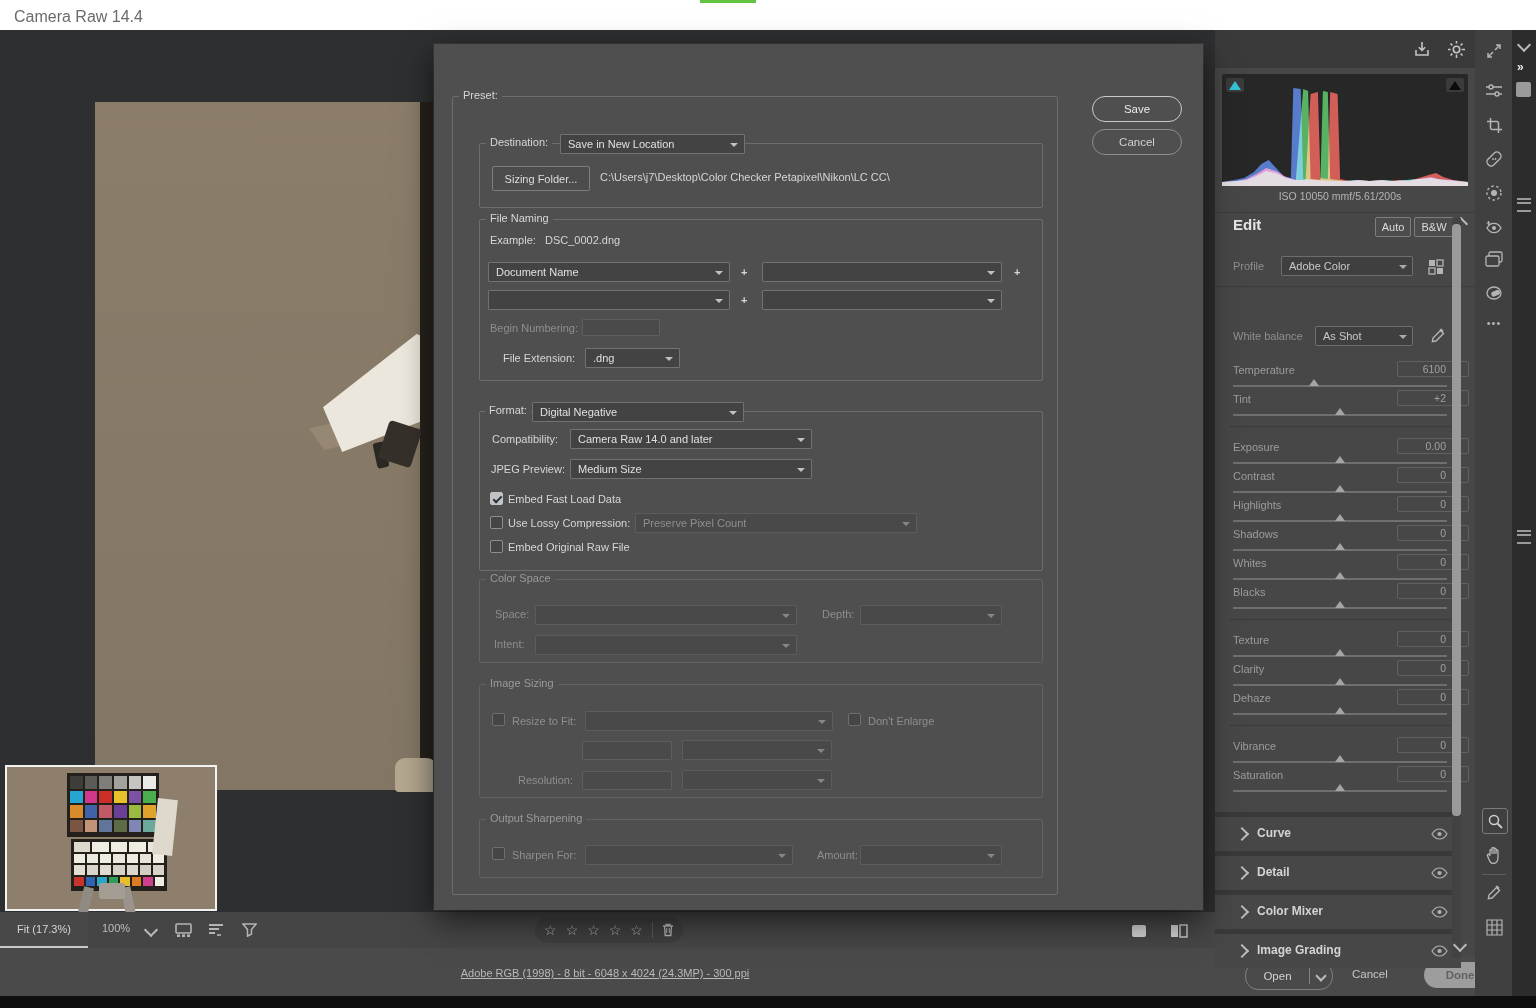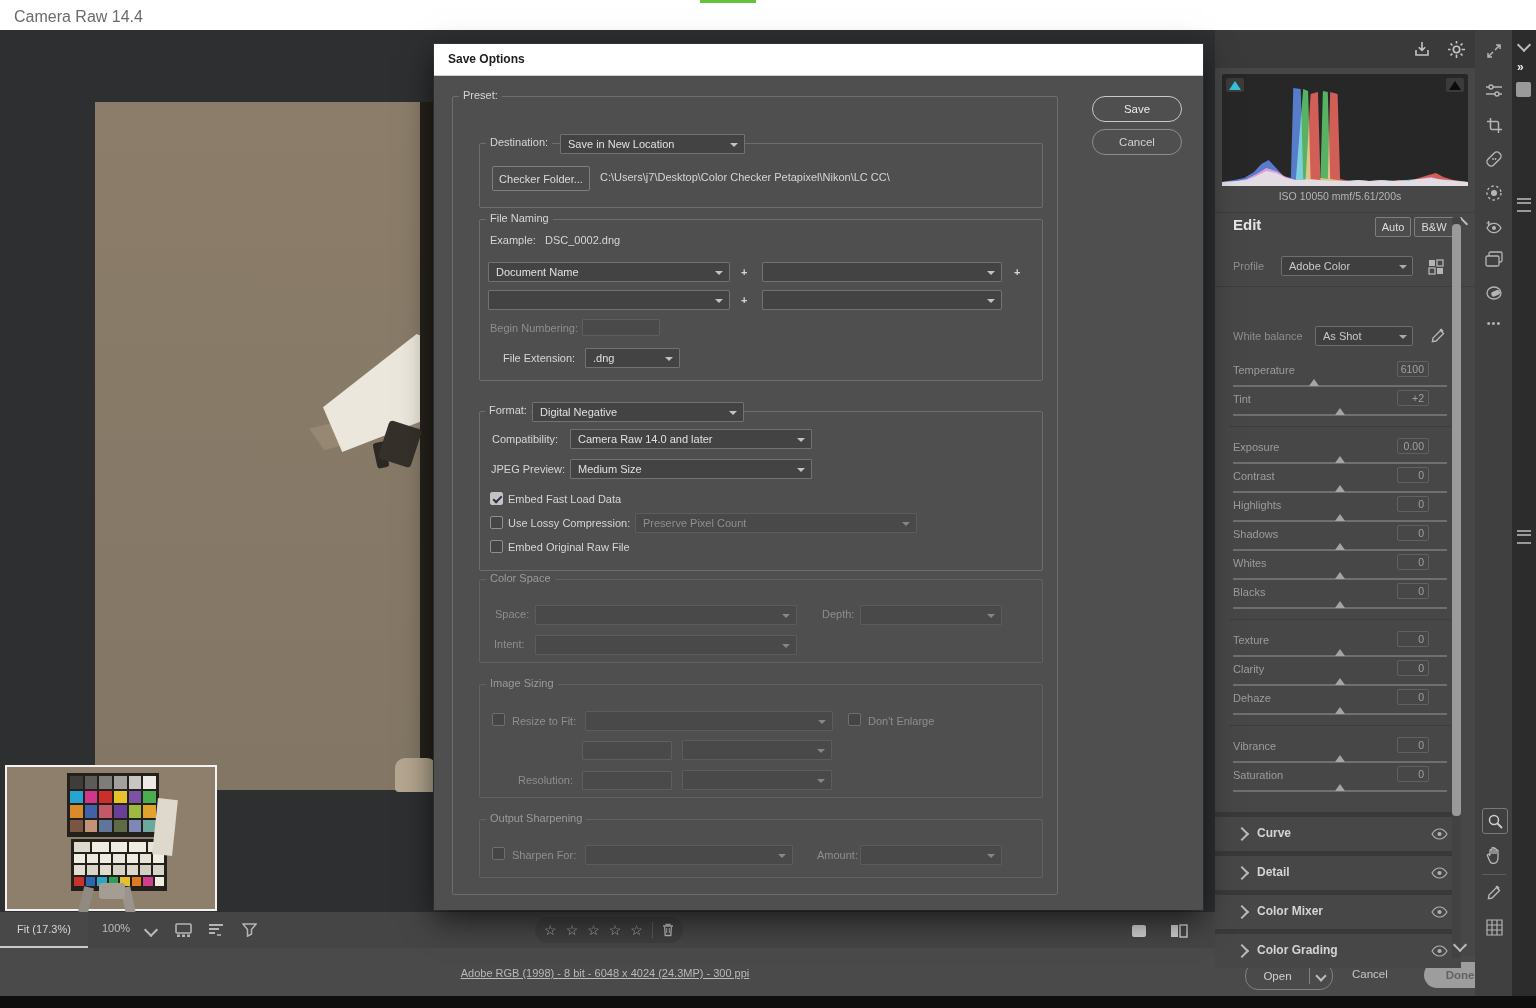--- a/index.html
+++ b/index.html
@@ -58,22 +58,22 @@
   .psel{position:absolute;background:#3f3f3f;border:1px solid #6e6e6e;height:20px;border-radius:2px;font-size:11px;color:#c9c9c9;
         display:flex;align-items:center;padding:0 16px 0 7px;box-sizing:border-box}
   .psel::after{content:"";position:absolute;right:5px;top:8px;border:4px solid transparent;border-top-color:#aaa}
   .divline{position:absolute;left:0;width:100%;height:1px;background:#3c3c3c}
   .sec-hd{position:absolute;left:0;width:246px;height:28px}
   .sec-hd .tt{position:absolute;left:40px;top:7px;font-size:12px;font-weight:bold;color:#d8d8d8}
   .chev-d{position:absolute;width:8px;height:8px;border-left:2px solid #bbb;border-bottom:2px solid #bbb;transform:rotate(-45deg)}
   .chev-r{position:absolute;width:8px;height:8px;border-left:2px solid #bbb;border-bottom:2px solid #bbb;transform:rotate(-135deg)}
   .srow{position:absolute;left:0;width:246px;height:28px}
   .srow .sl{position:absolute;left:18px;top:0;font-size:11px;color:#9c9c9c;white-space:nowrap}
-  .srow .sv{position:absolute;left:182px;top:-3px;width:32px;height:16px;border:1px solid #616161;border-radius:2px;
-        font-size:10.5px;color:#a0a0a0;text-align:right;padding:1px 4px 0 0;box-sizing:border-box}
+  .srow .sv{position:absolute;left:182px;top:-3px;width:72px;height:16px;border:1px solid #616161;border-radius:2px;
+        font-size:10.5px;color:#a0a0a0;text-align:right;padding:1px 22px 0 0;box-sizing:border-box}
   .srow .st{position:absolute;left:18px;top:21px;width:214px;height:2px;background:#6f6f6f}
   .srow .sth{position:absolute;top:-6px;width:0;height:0;border-left:5px solid transparent;border-right:5px solid transparent;
         border-bottom:7px solid #a5a5a5;margin-left:-5px}
   .sdiv{position:absolute;left:14px;width:222px;height:1px;background:#3c3c3c}
   .section{position:absolute;left:0;width:246px;height:34px;background:#474747}
   .secgap{position:absolute;left:0;width:246px;height:5px;background:#393939}
   .eye{position:absolute}
   .vscroll{position:absolute;left:237px;top:150px;width:9px;height:740px;background:#424242}
   .vthumb{position:absolute;left:237px;top:156px;width:9px;height:592px;background:#9a9a9a;border-radius:4px}
   
@@ -485,21 +485,21 @@
         <span class="eye" style="left:216px;top:11px">
           <svg width="17" height="12" viewBox="0 0 17 12">
             <path d="M1 6C3.4 2 6.2 1 8.5 1s5.1 1 7.5 5c-2.4 4-5.2 5-7.5 5S3.4 10 1 6z" fill="none" stroke="#b0b0b0" stroke-width="1.2"></path>
             <circle cx="8.5" cy="6" r="2.1" fill="#b0b0b0"></circle>
           </svg>
         </span>
       </div>
       <div class="secgap" style="top:861px"></div>
       <div class="section" style="top:866px">
         <span class="chev-r" style="left:22px;top:12px"></span>
-        <span style="position:absolute;left:42px;top:9px;font-size:12px;font-weight:bold;color:#d4d4d4">Color Grading</span>
+        <span style="position:absolute;left:42px;top:9px;font-size:12px;font-weight:bold;color:#d4d4d4">Image Grading</span>
         <span class="eye" style="left:216px;top:11px">
           <svg width="17" height="12" viewBox="0 0 17 12">
             <path d="M1 6C3.4 2 6.2 1 8.5 1s5.1 1 7.5 5c-2.4 4-5.2 5-7.5 5S3.4 10 1 6z" fill="none" stroke="#b0b0b0" stroke-width="1.2"></path>
             <circle cx="8.5" cy="6" r="2.1" fill="#b0b0b0"></circle>
           </svg>
         </span>
       </div>
     </div>
 
   <div class="vscroll"></div>
@@ -588,41 +588,38 @@
 
 <div class="edge">
   <span class="chev-d" style="left:7px;top:10px;position:absolute"></span>
   <span style="position:absolute;left:5px;top:30px;font-size:12px;font-weight:bold;color:#e8e8e8">»</span>
   <span class="edgesq" style="top:52px"></span>
   <span class="grip" style="top:168px"></span>
   <span class="grip" style="top:500px"></span>
 </div>
 
 <div class="dialog">
-  <div class="dlg-title">
-    <span>Save Options</span>
-  </div>
 
   <div class="pillbtn" style="left:658px;top:52px;width:88px;height:24px">
     <span>Save</span>
   </div>
   <div class="pillbtn dim" style="left:658px;top:85px;width:88px;height:24px">
     <span>Cancel</span>
   </div>
 
   <div class="grp" style="left:18px;top:52px;width:604px;height:797px">
     <span class="leg" style="left:6px">Preset:</span>
 
     <div class="grp" style="left:26px;top:46px;width:562px;height:63px">
       <span class="leg" style="left:6px">Destination:</span>
       <div class="sel" style="left:80px;top:-10px;width:185px">
         <span>Save in New Location</span>
       </div>
       <div class="minibtn" style="left:12px;top:22px;width:96px;height:23px">
-        <span>Checker Folder...</span>
+        <span>Sizing Folder...</span>
       </div>
       <span class="lbl" style="left:120px;top:27px">C:\Users\j7\Desktop\Color Checker Petapixel\Nikon\LC CC\</span>
     </div>
 
     <div class="grp" style="left:26px;top:122px;width:562px;height:160px">
       <span class="leg" style="left:6px">File Naming</span>
       <span class="lbl" style="left:10px;top:14px">Example:</span>
       <span class="lbl" style="left:65px;top:14px">DSC_0002.dng</span>
       <div class="sel" style="left:8px;top:42px;width:242px">
         <span>Document Name</span>

